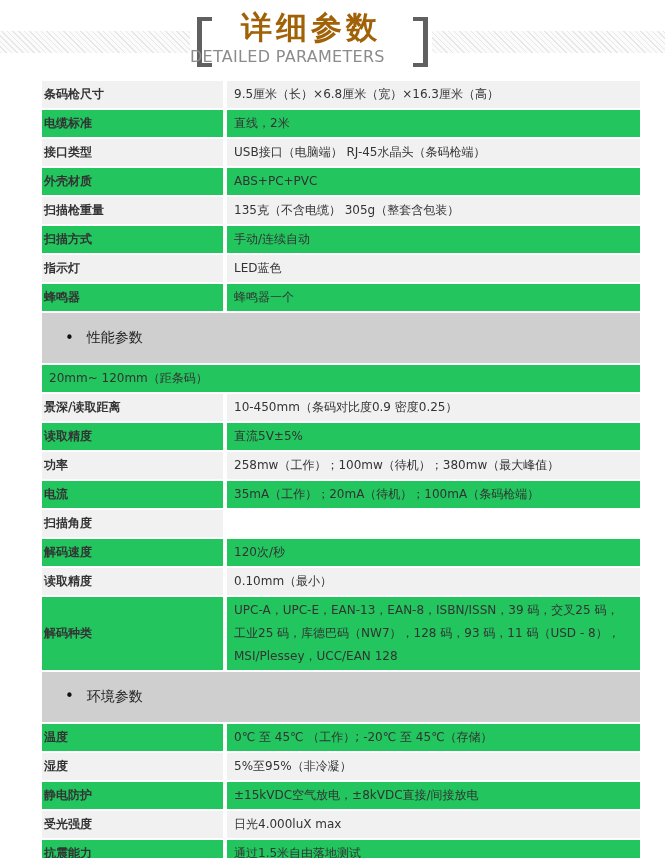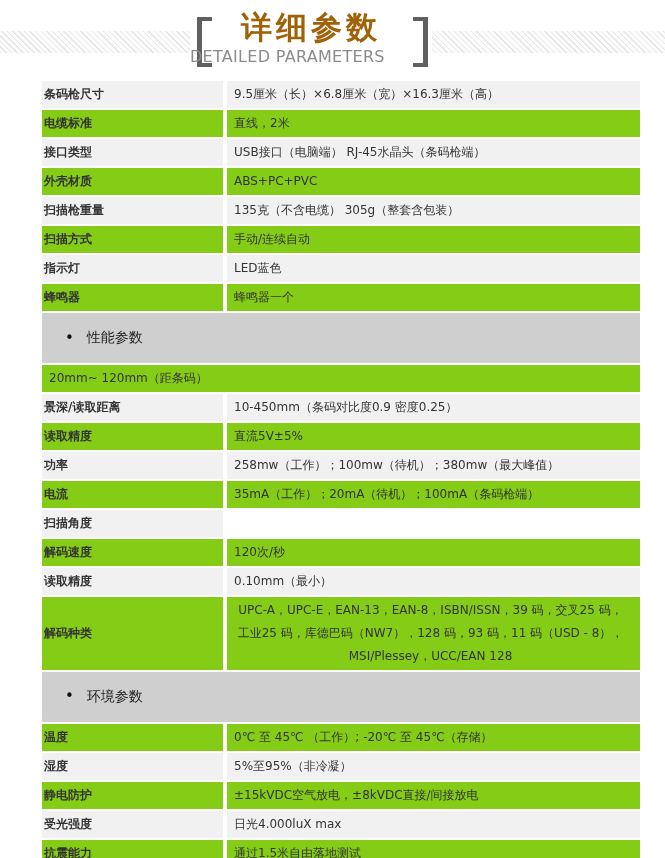--- a/index.html
+++ b/index.html
@@ -105,21 +105,21 @@
     font-weight: bold;
     padding-left: 2px;
     color: #333333;
   }
   .cell.value {
     flex: 1;
     padding: 2px 13px 2px 7px;
     line-height: 23px;
   }
   .row.shaded .cell { background: #f1f1f1; }
-  .row.plain  .cell { background: #84cc16; text-align: center; }
+  .row.plain  .cell { background: #22c55e; }
 
   .row.section {
     height: 50px;
     background: #cfcfcf;
     display: flex;
     align-items: center;
     padding-left: 23px;
     box-sizing: border-box;
     font-size: 14px;
     color: #222222;

